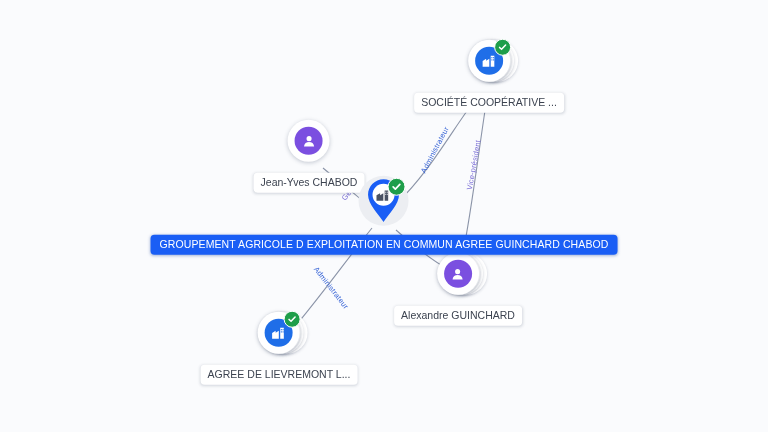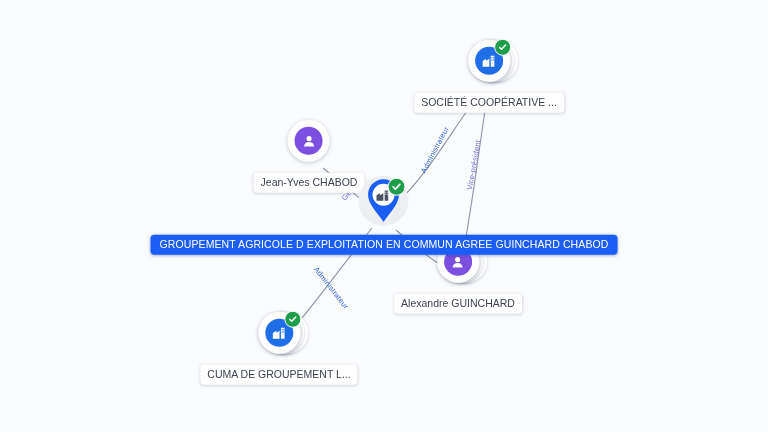--- a/index.html
+++ b/index.html
@@ -209,21 +209,21 @@
           <svg width="15" height="15" viewBox="0 0 16 16">
             <circle cx="8" cy="5.2" r="2.7" fill="#ffffff"></circle>
             <path d="M2.6 13.6 C2.9 10.2 5.2 8.8 8 8.8 C10.8 8.8 13.1 10.2 13.4 13.6 Z" fill="#ffffff"></path>
           </svg>
         </div>
       </div>
     </div>
     <div class="node-label">Jean-Yves CHABOD</div>
   </div>
 
-  <div class="node" style="left:458px; top:276px;">
+  <div class="node" style="left:458px; top:288px;">
     <div class="node-glyph-wrap">
       <div class="stack-card s1"></div>
       <div class="stack-card s2"></div>
       <div class="stack-card s3"></div>
       <div class="disc">
         <div class="disc-inner person">
           <svg width="15" height="15" viewBox="0 0 16 16">
             <circle cx="8" cy="5.2" r="2.7" fill="#ffffff"></circle>
             <path d="M2.6 13.6 C2.9 10.2 5.2 8.8 8 8.8 C10.8 8.8 13.1 10.2 13.4 13.6 Z" fill="#ffffff"></path>
           </svg>
@@ -249,21 +249,21 @@
             <rect x="11.9" y="6.6" width="1.1" height="1.1" fill="#1f6ee8"></rect>
           </svg>
         </div>
         <div class="badge-check">
           <svg width="9" height="9" viewBox="0 0 10 10">
             <path d="M1.6 5.2 L3.8 7.3 L8.3 2.6" fill="none" stroke="#ffffff" stroke-width="1.7" stroke-linecap="round" stroke-linejoin="round"></path>
           </svg>
         </div>
       </div>
     </div>
-    <div class="node-label">CUMA DE GROUPEMENT L...</div>
+    <div class="node-label">AGREE DE LIEVREMONT L...</div>
   </div>
 
   <div class="node selected" style="left:384px; top:215px;justify-content:flex-end;">
     <div class="node-glyph-wrap" style="height:50px;">
       <div class="pin-halo"></div>
       <div class="pin">
         <svg width="36" height="46" viewBox="0 0 36 46">
           <path d="M18 1.5 C9.4 1.5 2.5 8.4 2.5 17 C2.5 26.5 13 36.5 18 44.2
                    C23 36.5 33.5 26.5 33.5 17 C33.5 8.4 26.6 1.5 18 1.5 Z" fill="#1a5ef5"></path>
           <circle cx="18" cy="17" r="11" fill="#ffffff"></circle>

